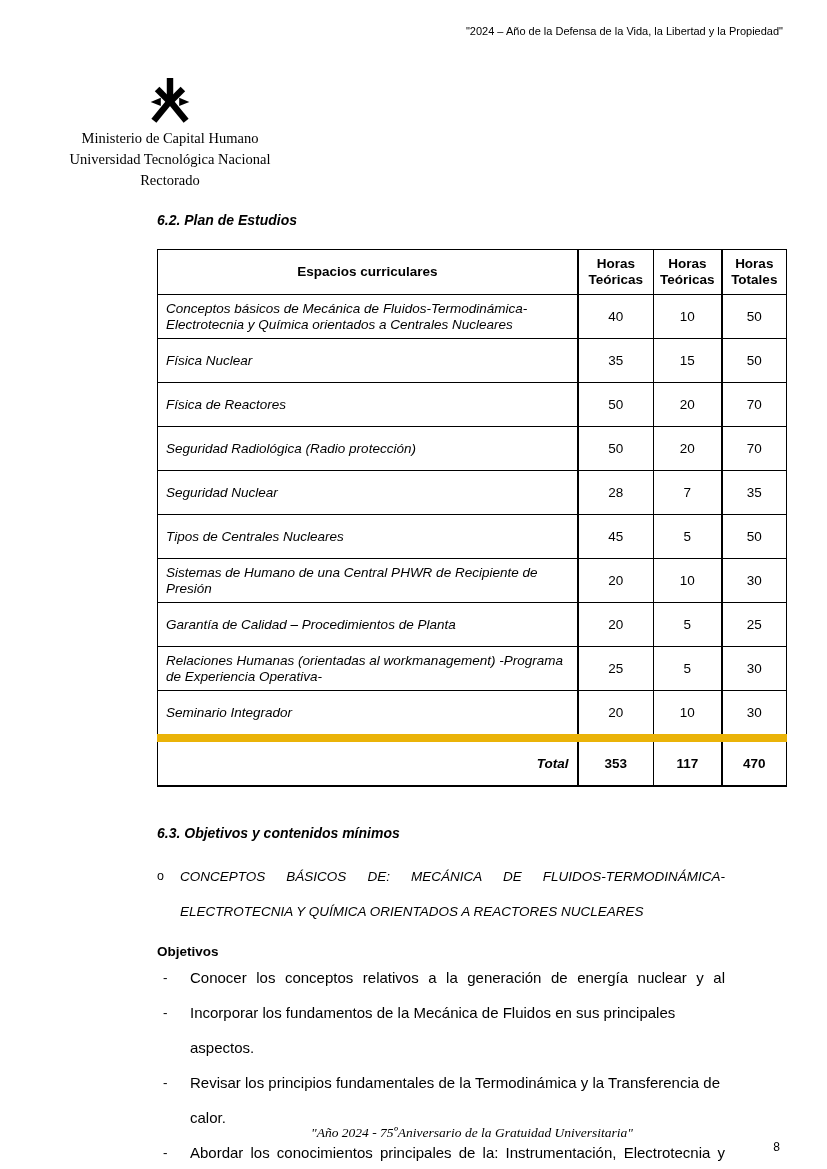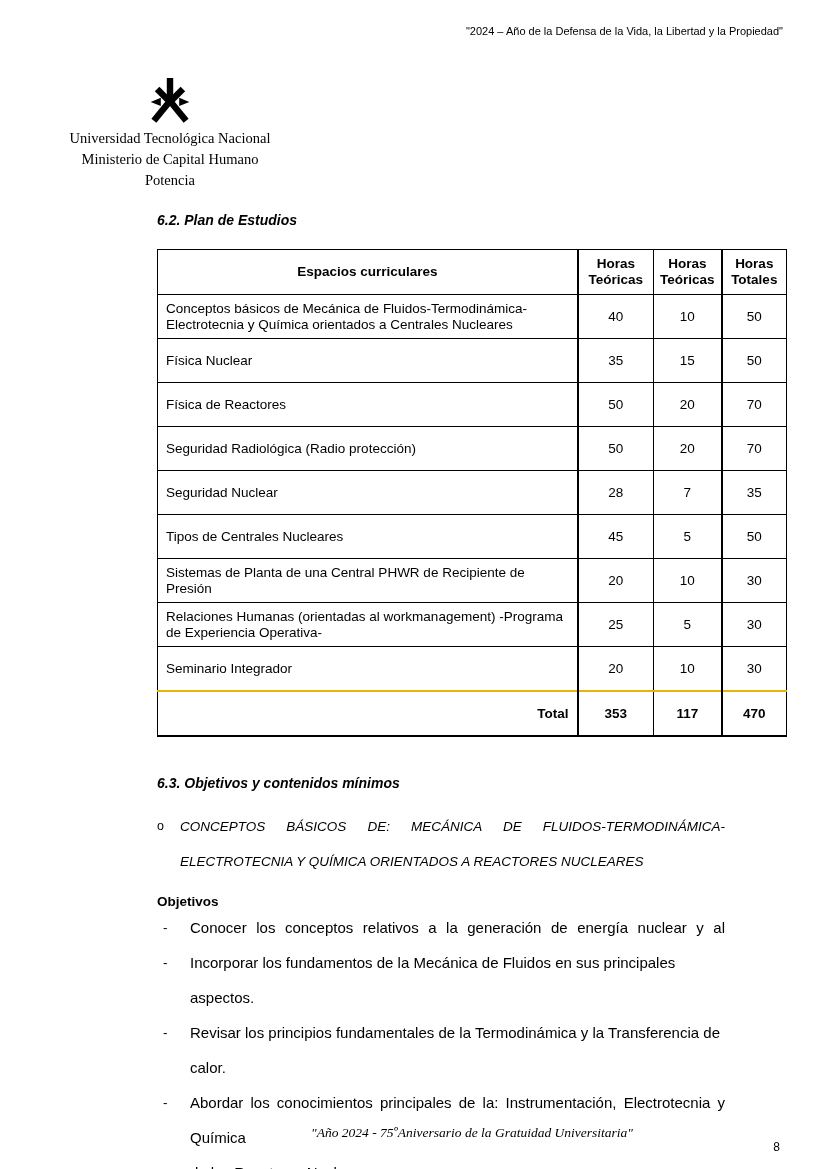--- a/index.html
+++ b/index.html
@@ -58,28 +58,29 @@
   table.plan th {
     font-weight: bold;
     text-align: center;
     padding: 6px 2px;
     line-height: 16px;
   }
   table.plan td.name {
     text-align: left;
     padding: 1px 8px;
     line-height: 16px;
+    font-style: italic;
   }
   table.plan td.num {
     text-align: center;
     padding: 14px 2px;
   }
   table.plan .b-thick-left { border-left: 2px solid #000; }
   table.plan tr.total td {
-    border-top: 2px solid #eab308;
+    border-top: 8px solid #eab308;
     border-bottom: 2px solid #000;
     font-weight: bold;
   }
   table.plan tr.total td.name { text-align: right; }
   .bullet-row {
     display: flex;
     align-items: flex-start;
   }
   .caps-bullet { margin-top: 18px; }
   .caps-bullet .marker {
@@ -147,23 +148,23 @@
       <g stroke="#000" stroke-width="14" fill="#000">
         <line x1="50" y1="0" x2="50" y2="54"></line>
         <line x1="50" y1="50" x2="15" y2="93"></line>
         <line x1="50" y1="50" x2="85" y2="93"></line>
         <line x1="50" y1="52" x2="22" y2="24"></line>
         <line x1="50" y1="52" x2="78" y2="24"></line>
       </g>
       <polygon points="8,52 30,43 30,61" fill="#000"></polygon>
       <polygon points="92,52 70,43 70,61" fill="#000"></polygon>
     </svg>
+    <div>Ministerio de Capital Humano</div>
     <div>Universidad Tecnológica Nacional</div>
-    <div>Ministerio de Capital Humano</div>
-    <div>Potencia</div>
+    <div>Rectorado</div>
   </div>
 
   <div class="content">
 
     <div class="sec-title sec62">6.2. Plan de Estudios</div>
 
     <table class="plan">
       <colgroup>
         <col style="width:421px">
           <col style="width:76px">
@@ -209,24 +210,30 @@
           <td class="num">7</td>
           <td class="num b-thick-left">35</td>
         </tr>
         <tr>
           <td class="name">Tipos de Centrales Nucleares</td>
           <td class="num b-thick-left">45</td>
           <td class="num">5</td>
           <td class="num b-thick-left">50</td>
         </tr>
         <tr>
-          <td class="name">Sistemas de Planta de una Central PHWR de Recipiente de Presión</td>
+          <td class="name">Sistemas de Humano de una Central PHWR de Recipiente de Presión</td>
           <td class="num b-thick-left">20</td>
           <td class="num">10</td>
           <td class="num b-thick-left">30</td>
+        </tr>
+        <tr>
+          <td class="name">Garantía de Calidad – Procedimientos de Planta</td>
+          <td class="num b-thick-left">20</td>
+          <td class="num">5</td>
+          <td class="num b-thick-left">25</td>
         </tr>
         <tr>
           <td class="name">Relaciones Humanas (orientadas al workmanagement) -Programa de Experiencia Operativa-</td>
           <td class="num b-thick-left">25</td>
           <td class="num">5</td>
           <td class="num b-thick-left">30</td>
         </tr>
         <tr>
           <td class="name">Seminario Integrador</td>
           <td class="num b-thick-left">20</td>

